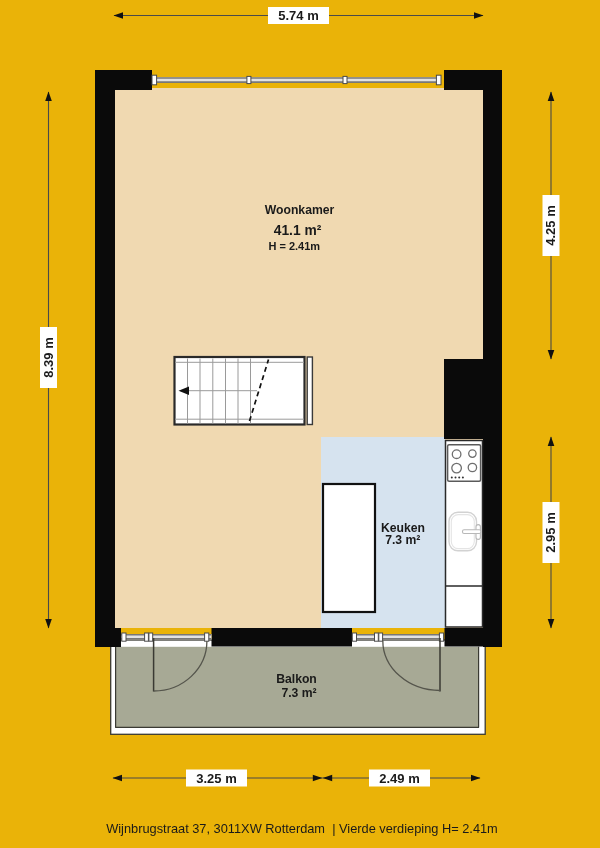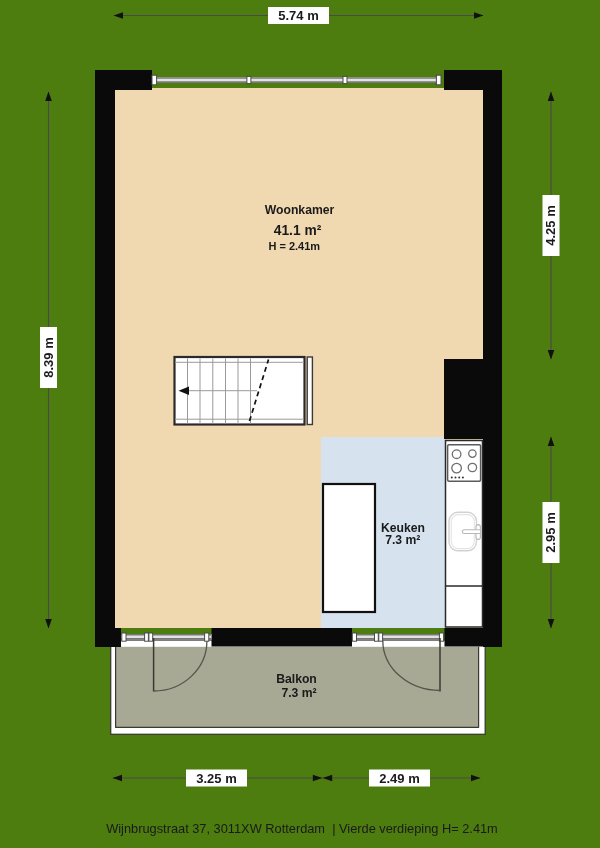--- a/index.html
+++ b/index.html
@@ -1,16 +1,16 @@
 <!DOCTYPE html>
 <html><head>
 <meta charset="utf-8">
 <style>
   html,body{margin:0;padding:0;background:#ffffff;}
-  #page{position:relative;width:600px;height:848px;background:#4d7c0f;overflow:hidden;
+  #page{position:relative;width:600px;height:848px;background:#eab308;overflow:hidden;
         font-family:"Liberation Sans",sans-serif;}
   svg{position:absolute;left:0;top:0;}
   text{font-family:"Liberation Sans",sans-serif;fill:#1a1a1a;}
   .dim{font-size:13px;font-weight:bold;}
   .room{font-weight:bold;}
 </style>
 </head>
 <body>
 <div id="page">
 <svg width="600" height="848" viewBox="0 0 600 848">

